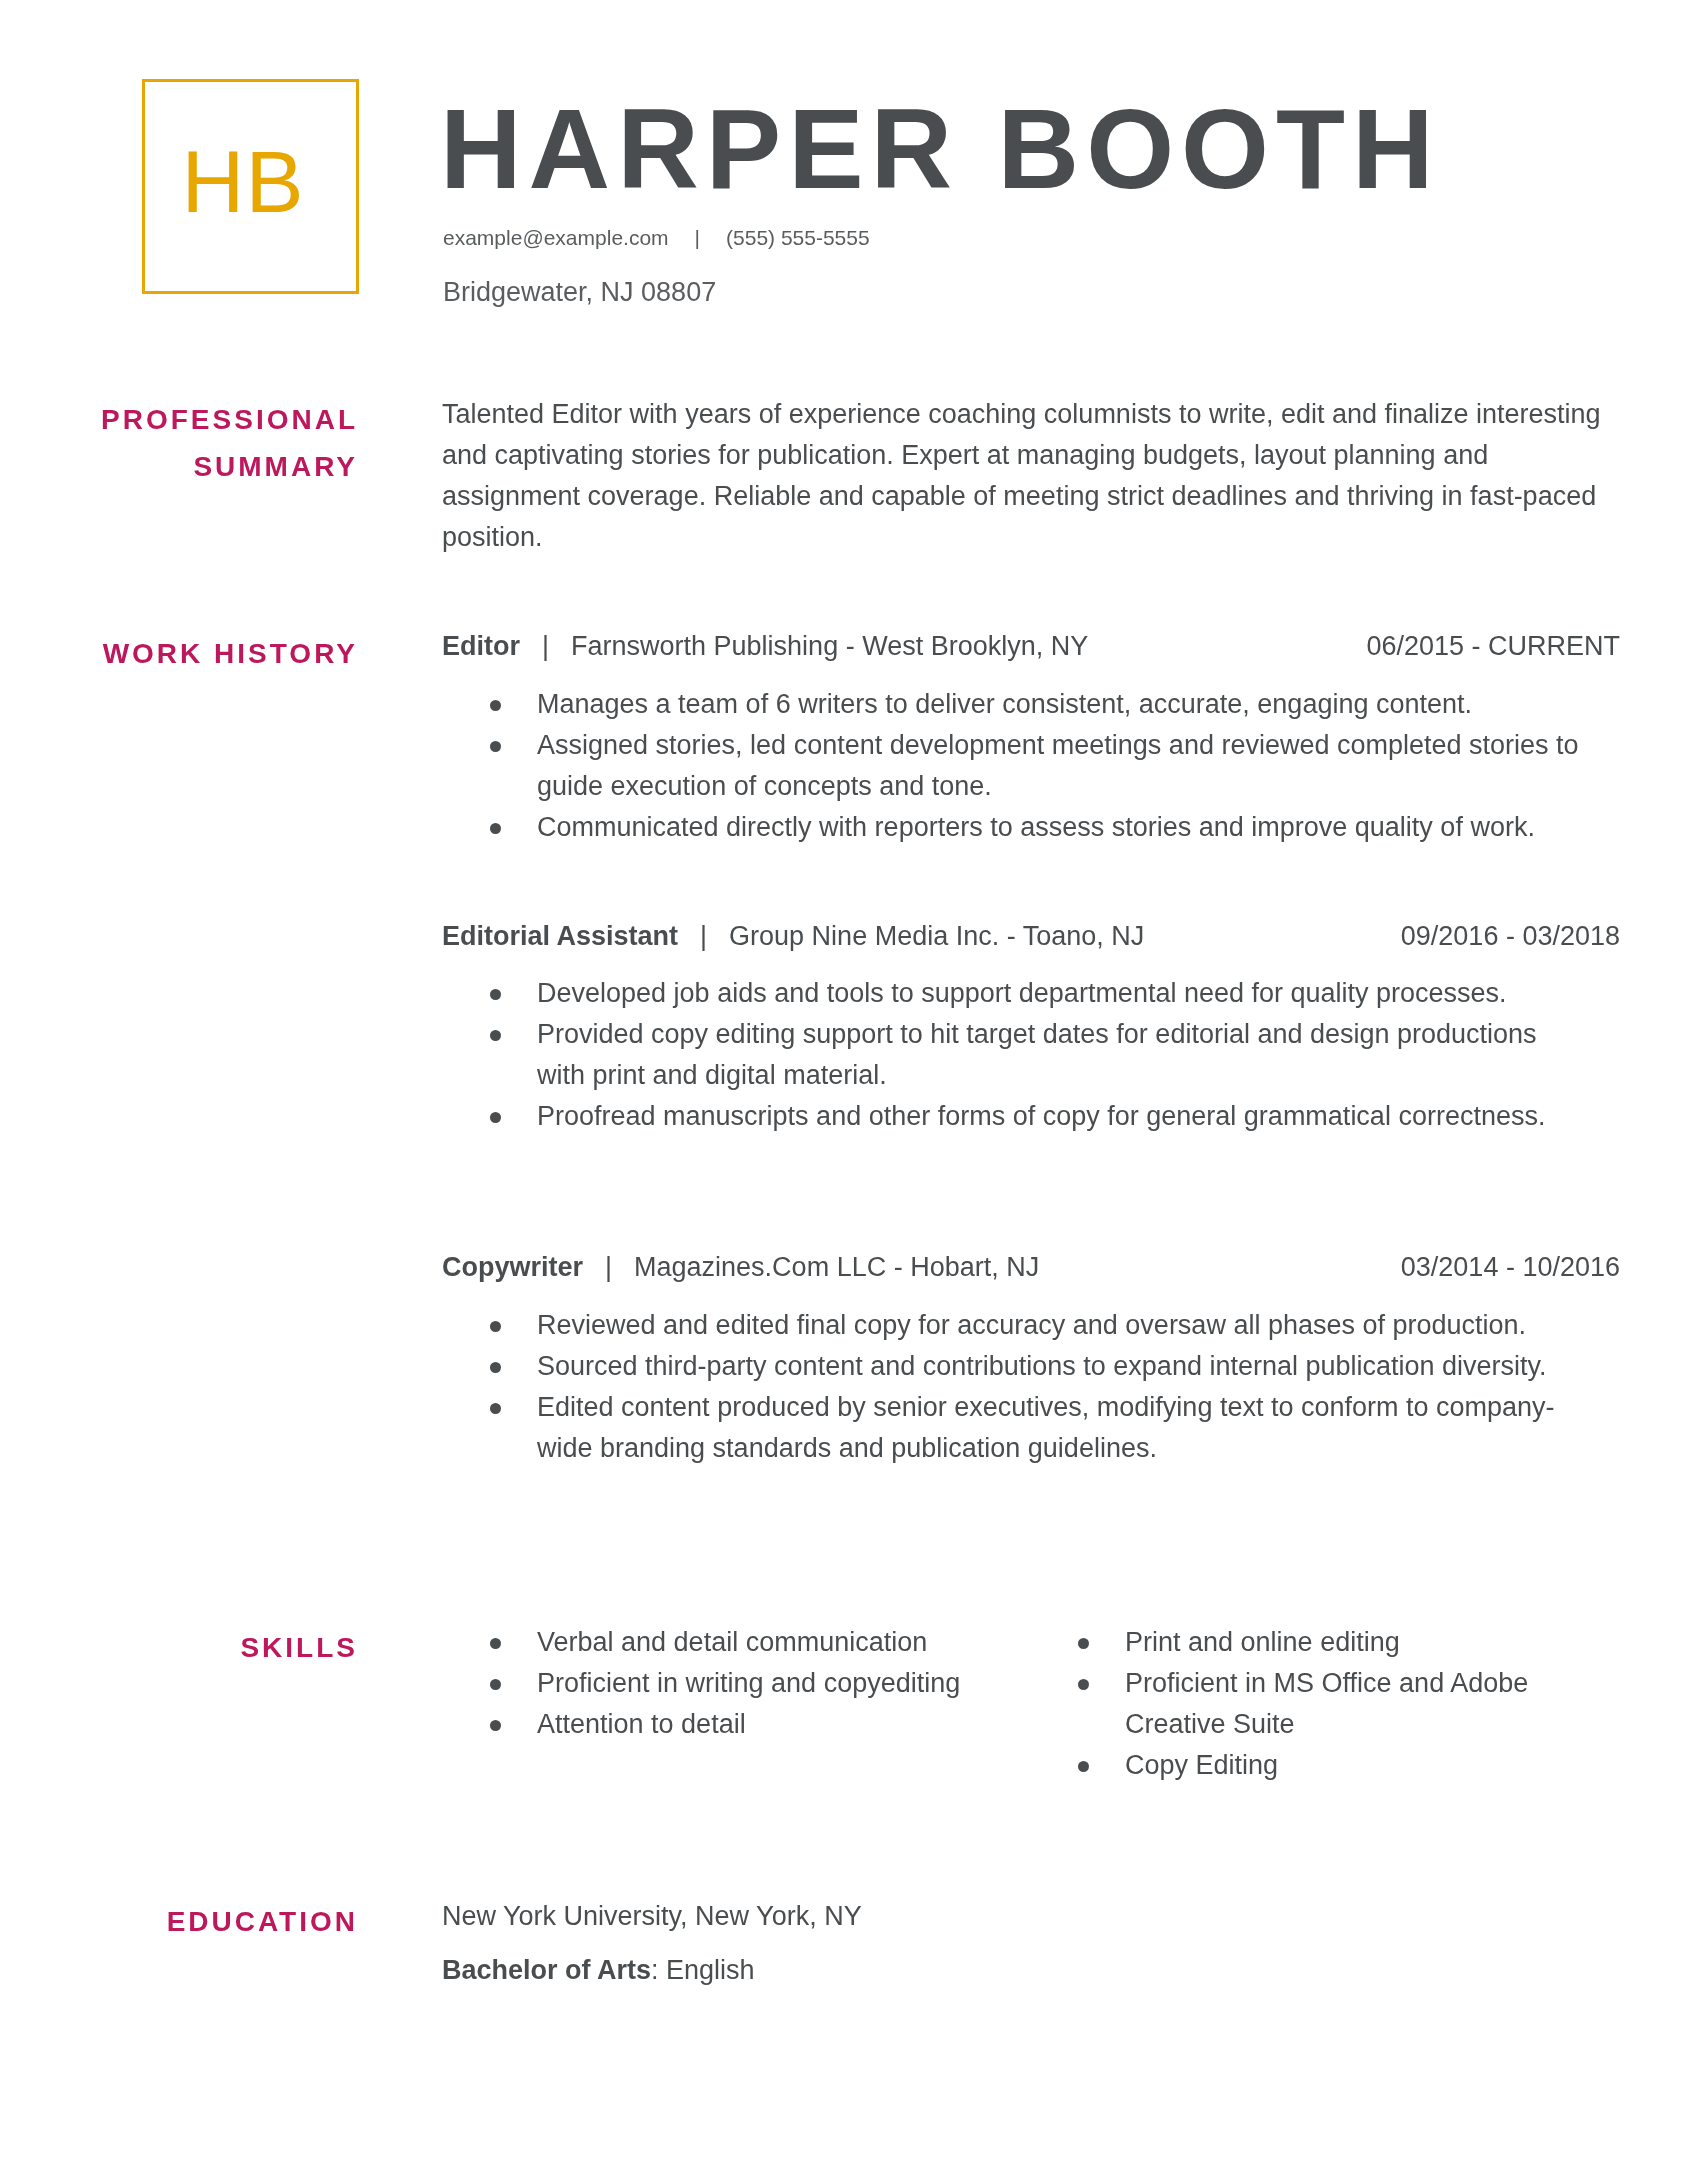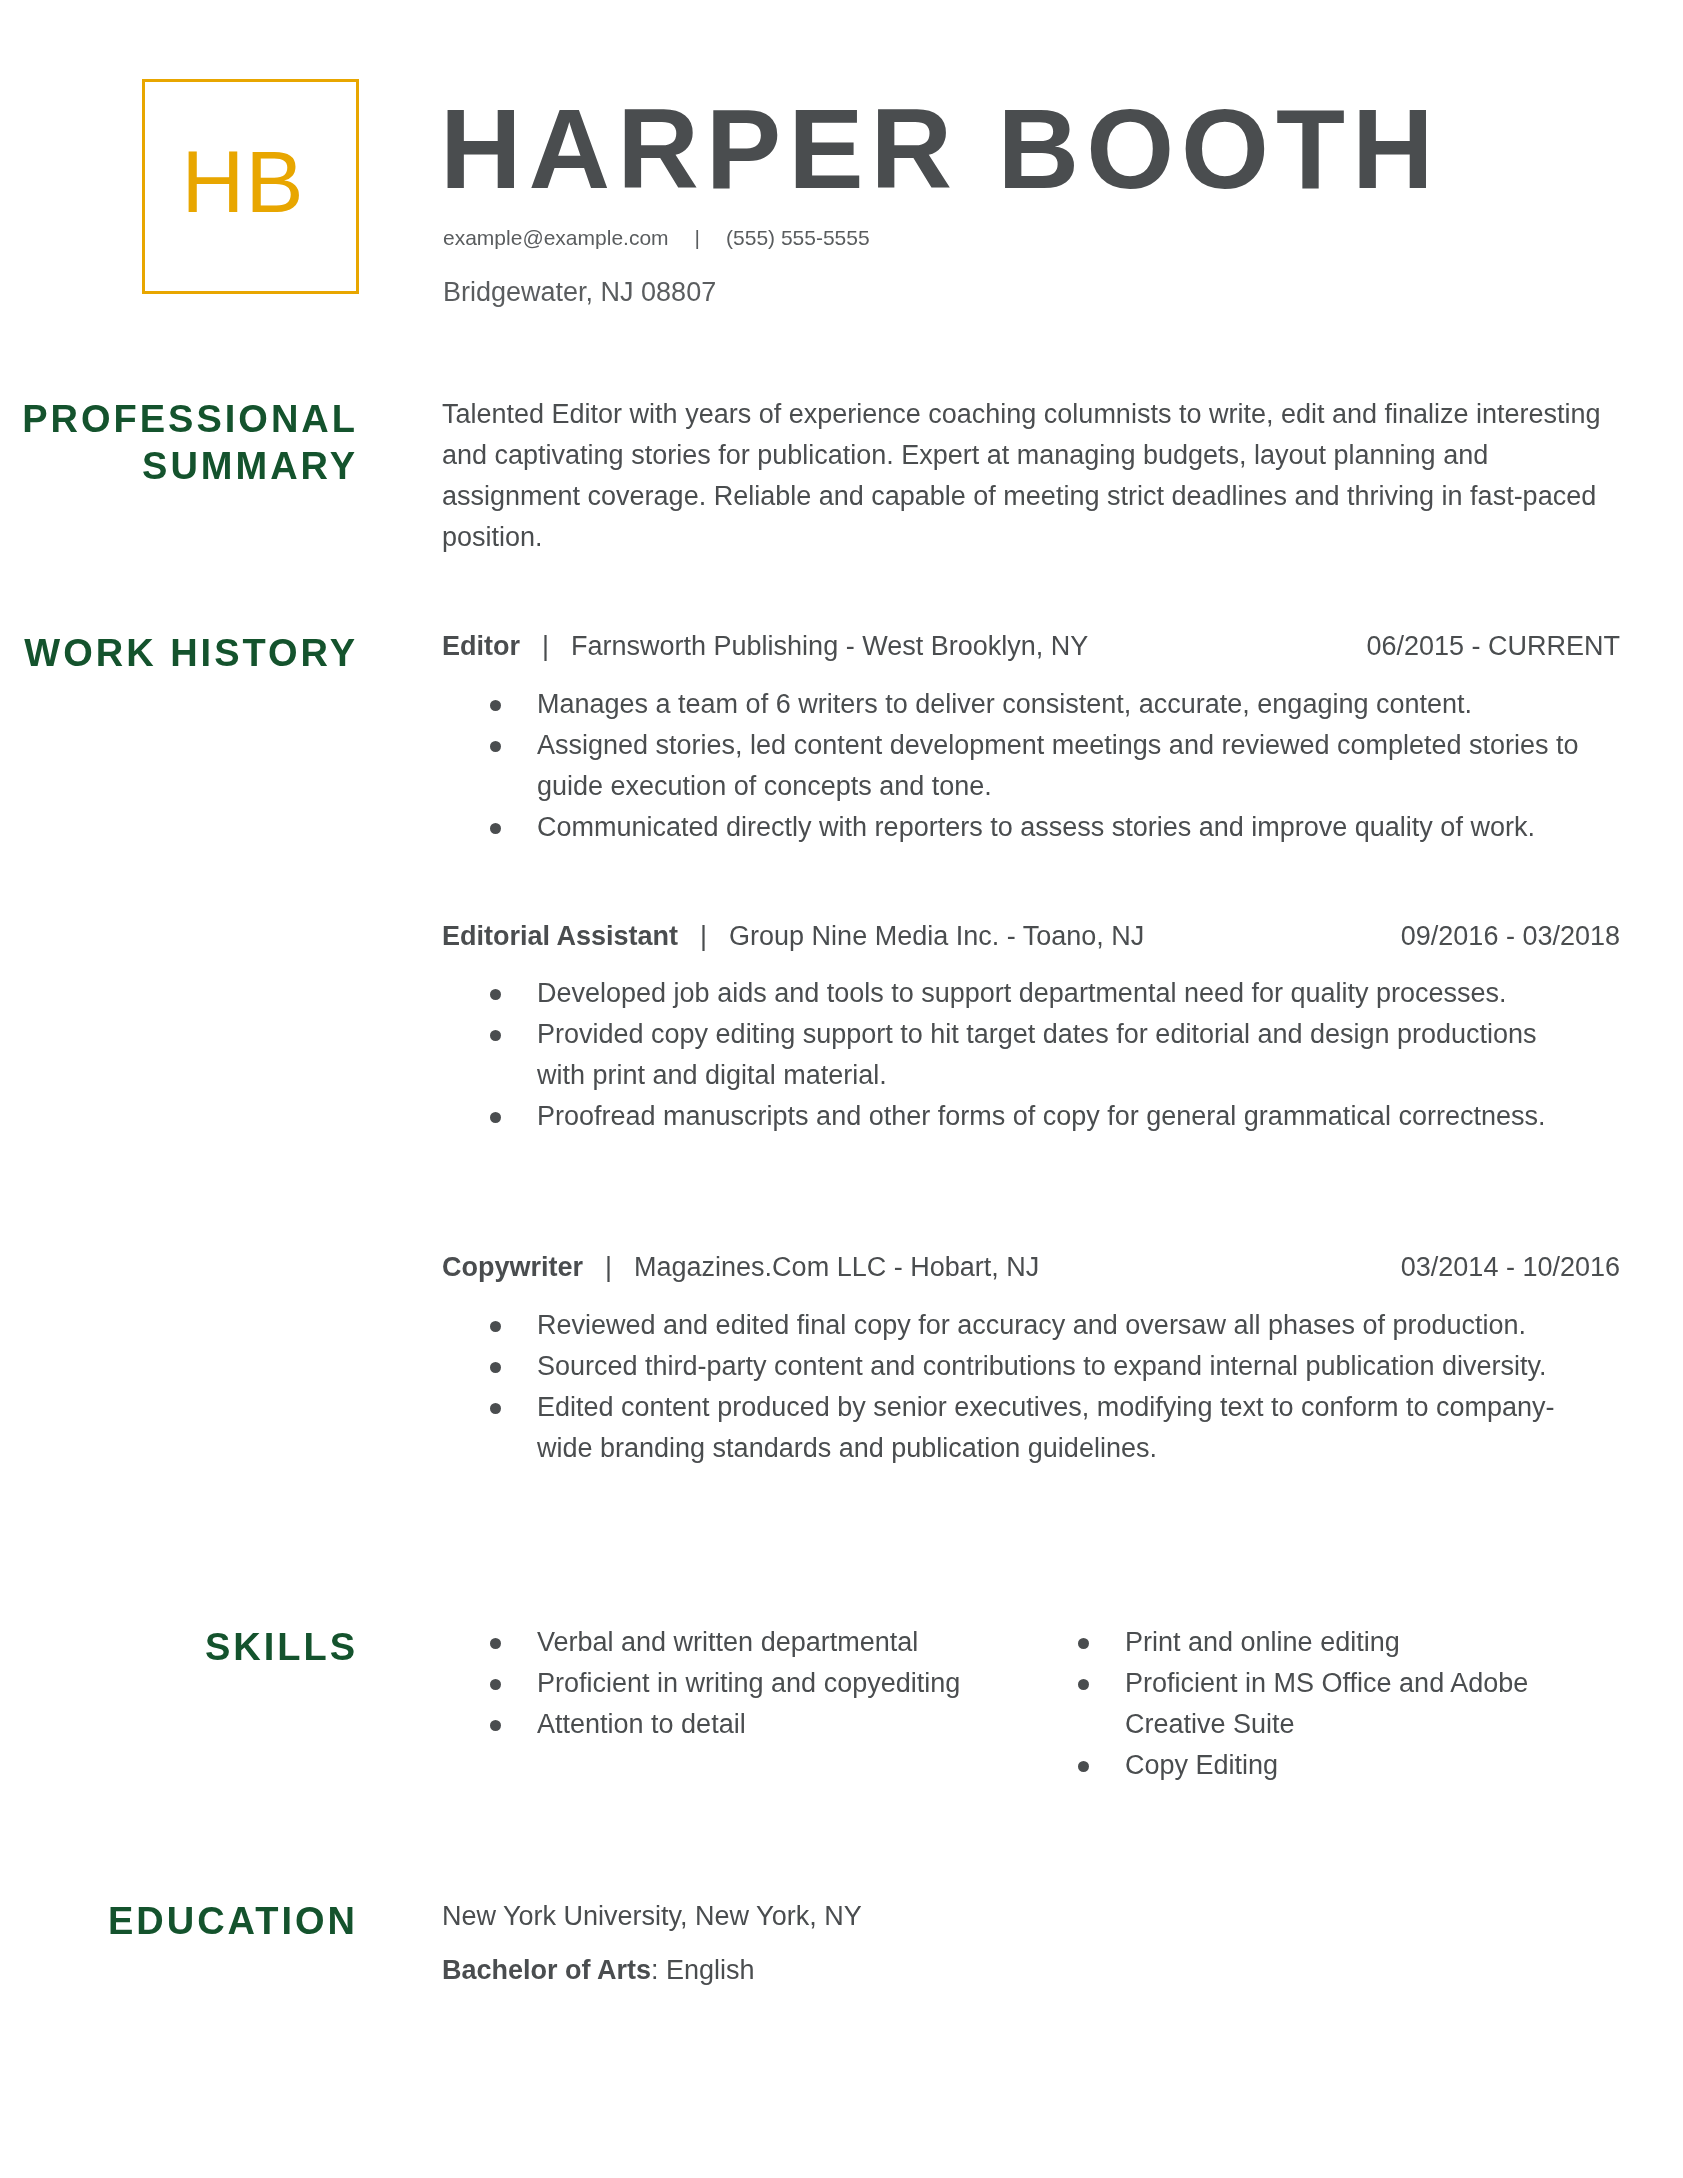--- a/index.html
+++ b/index.html
@@ -5,21 +5,21 @@
   html, body { margin:0; padding:0; background:#ffffff; }
   body { width:1683px; height:2178px; position:relative; overflow:hidden;
          font-family:"Liberation Sans", sans-serif; color:#4a4d4f; }
   .abs { position:absolute; }
   .monogram { left:142px; top:79px; width:211px; height:209px; border:3px solid #E8A600; box-sizing:content-box; }
   .monogram span { position:absolute; left:0; right:15px; top:50px; text-align:center; font-size:87px; line-height:99px; color:#E8A600; font-weight:normal; letter-spacing:1px; }
   .name { left:440px; top:85px; font-size:113px; line-height:129px; font-weight:bold; letter-spacing:7px; color:#4a4d4f; white-space:nowrap; }
   .contact { left:443px; top:220px; font-size:21px; line-height:36px; color:#5a5d5f; white-space:nowrap; }
   .contact .sep { display:inline-block; margin:0 26px; }
   .location { left:443px; top:274px; font-size:27px; line-height:36px; color:#5a5d5f; }
-  .label { right:1325px; text-align:right; font-size:38px; font-weight:bold; letter-spacing:3px; color:#14532d; line-height:47px; white-space:nowrap;margin-left:24px; }
+  .label { right:1325px; text-align:right; font-size:28px; font-weight:bold; letter-spacing:3px; color:#be185d; line-height:47px; white-space:nowrap;margin-left:24px; }
   .body-text { font-size:27px; line-height:41px; color:#4a4d4f; }
   .summary { left:442px; top:394px; width:1178px; }
   .job-head { left:442px; width:1178px; font-size:27px; line-height:36px; white-space:nowrap; }
   .job-head .title { font-weight:bold; color:#4a4d4f; }
   .job-head .pipe { display:inline-block; margin:0 22px; }
   .job-head .date { position:absolute; right:0; top:0; }
   ul.bullets { position:absolute; left:442px; width:1139px; margin:0; padding:0; list-style:none; }
   ul.bullets li { position:relative; padding-left:95px; font-size:27px; line-height:41px; }
   ul.bullets li .dot { position:absolute; left:48px; top:16px; width:11px; height:11px; border-radius:50%; background:#4a4d4f; }
   ul.skills { position:absolute; margin:0; padding:0; list-style:none; }
@@ -64,21 +64,21 @@
     <div class="abs job-head" style="top: 1249px;"><span class="title">Copywriter</span><span class="pipe">|</span><span>Magazines.Com LLC - Hobart, NJ</span><span class="date">03/2014 - 10/2016</span></div>
     <ul class="bullets body-text" style="top: 1305px;">
       <li><span class="dot"></span><span>Reviewed and edited final copy for accuracy and oversaw all phases of production.</span></li>
       <li><span class="dot"></span><span>Sourced third-party content and contributions to expand internal publication diversity.</span></li>
       <li><span class="dot"></span><span>Edited content produced by senior executives, modifying text to conform to company-wide branding standards and publication guidelines.</span></li>
     </ul>
   </div>
 
 <div class="abs label" style="top:1624px;">SKILLS</div>
 <ul class="skills" id="skills-left" style="left:442px; top:1622px;">
-    <li><span class="dot"></span><span>Verbal and written departmental</span></li>
+    <li><span class="dot"></span><span>Verbal and detail communication</span></li>
     <li><span class="dot"></span><span>Proficient in writing and copyediting</span></li>
     <li><span class="dot"></span><span>Attention to detail</span></li>
   </ul>
 <ul class="skills" id="skills-right" style="left:1030px; top:1622px; width:554px;">
     <li><span class="dot"></span><span>Print and online editing</span></li>
     <li><span class="dot"></span><span>Proficient in MS Office and Adobe Creative Suite</span></li>
     <li><span class="dot"></span><span>Copy Editing</span></li>
   </ul>
 
 <div class="abs label" style="top:1898px;">EDUCATION</div>

